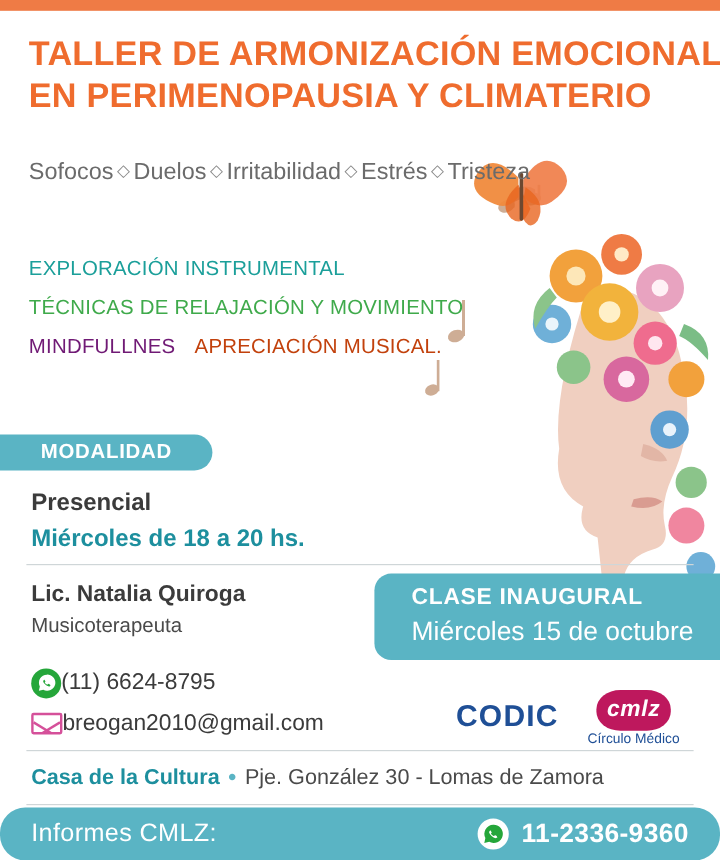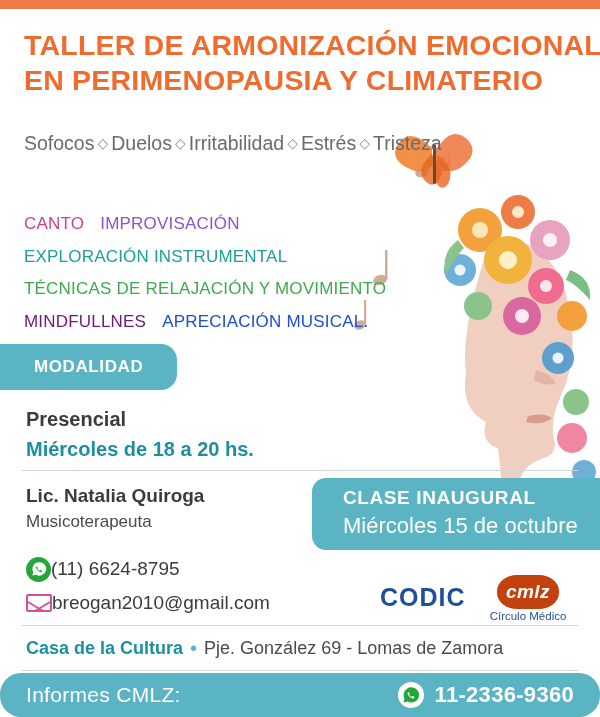--- a/index.html
+++ b/index.html
@@ -74,29 +74,29 @@
     font-size: 17px;
     line-height: 1.92;
     letter-spacing: 0.2px;
     white-space: nowrap;
   }
   .s-magenta { color: #cf3d8f; }
   .s-purple  { color: #8e53c8; }
   .s-teal    { color: #1b9f9a; }
   .s-green   { color: #3faa4b; }
   .s-blue    { color: #701a75; }
-  .s-pink    { color: #1d4ed8; margin-top: 20px; }
+  .s-pink    { color: #c2410c; margin-top: 20px; }
   .sk-gap { display: inline-block; width: 16px; }
 
   
   .ribbon {
     position: absolute;
-    top: 344px;
+    top: 362px;
     left: 0;
-    height: 46px;
+    height: 30px;
     background: #5ab4c4;
     color: #ffffff;
     font-size: 17px;
     font-weight: bold;
     letter-spacing: 0.6px;
     padding: 0 34px 0 34px;
     display: flex;
     align-items: center;
     border-top-right-radius: 16px;
     border-bottom-right-radius: 16px;
@@ -223,21 +223,21 @@
   .cmlz {
     position: absolute;
     top: 575px;
     left: 478px;
     width: 100px;
     text-align: center;
   }
   .cmlz .badge {
     width: 62px; height: 34px;
     margin: 0 auto;
-    background: #c2410c;
+    background: #be185d;
     border-radius: 20px / 16px;
     color: #ffffff;
     font-size: 19px;
     font-weight: bold;
     font-style: italic;
     line-height: 34px;
     letter-spacing: 0.5px;
   }
   .cmlz .sub {
     font-size: 11.5px;
@@ -363,23 +363,20 @@
   </div>
 
   <div class="symptoms">
     <div>
       <span>Sofocos</span><span class="dia">◇</span><span>Duelos</span><span class="dia">◇</span><span>Irritabilidad</span><span class="dia">◇</span><span>Estrés</span><span class="dia">◇</span><span>Tristeza</span>
     </div>
   </div>
 
   <div class="skills">
     <div class="skill-row">
-      <span class="s-magenta">CANTO</span><span class="sk-gap"></span><span class="s-purple">IMPROVISACIÓN</span>
-    </div>
-    <div class="skill-row">
       <span class="s-teal">EXPLORACIÓN INSTRUMENTAL</span>
     </div>
     <div class="skill-row">
       <span class="s-green">TÉCNICAS DE RELAJACIÓN Y MOVIMIENTO</span>
     </div>
     <div class="skill-row">
       <span class="s-blue">MINDFULLNES</span><span class="sk-gap"></span><span class="s-pink">APRECIACIÓN MUSICAL.</span>
     </div>
   </div>
 
@@ -422,21 +419,21 @@
   <div class="codic">CODIC</div>
 
   <div class="cmlz">
     <div class="badge">cmlz</div>
     <div class="sub">Círculo Médico</div>
   </div>
 
   <div class="divider d2"></div>
 
   <div class="venue">
-    <span class="v-name">Casa de la Cultura</span><span class="v-dot">•</span><span class="v-addr">Pje. González 69 - Lomas de Zamora</span>
+    <span class="v-name">Casa de la Cultura</span><span class="v-dot">•</span><span class="v-addr">Pje. González 30 - Lomas de Zamora</span>
   </div>
 
   <div class="divider d3"></div>
 
   <div class="footer">
     <span class="f-label">Informes CMLZ:</span>
     <span class="f-right">
       <span class="wa-white">
         <svg width="18" height="18" viewBox="0 0 16 16">
             <path d="M8 1.2A6.7 6.7 0 0 0 2.2 11L1.4 14.6l3.7-.9A6.7 6.7 0 1 0 8 1.2zm3.2 9c-.2.5-1 .9-1.4.9-.4 0-1.6-.3-3-1.6-1.3-1.2-1.7-2.2-1.8-2.6-.1-.5.3-1.1.6-1.3.2-.2.5-.2.6 0l.6 1.1c.1.2 0 .4-.1.5l-.3.3c-.1.1-.1.2 0 .4.2.3.6.8 1 1.1.5.4.9.5 1 .5.2 0 .3 0 .4-.1l.3-.4c.1-.2.3-.2.5-.1l1 .5c.2.1.3.5.1.8z" fill="#25a63a"></path>

